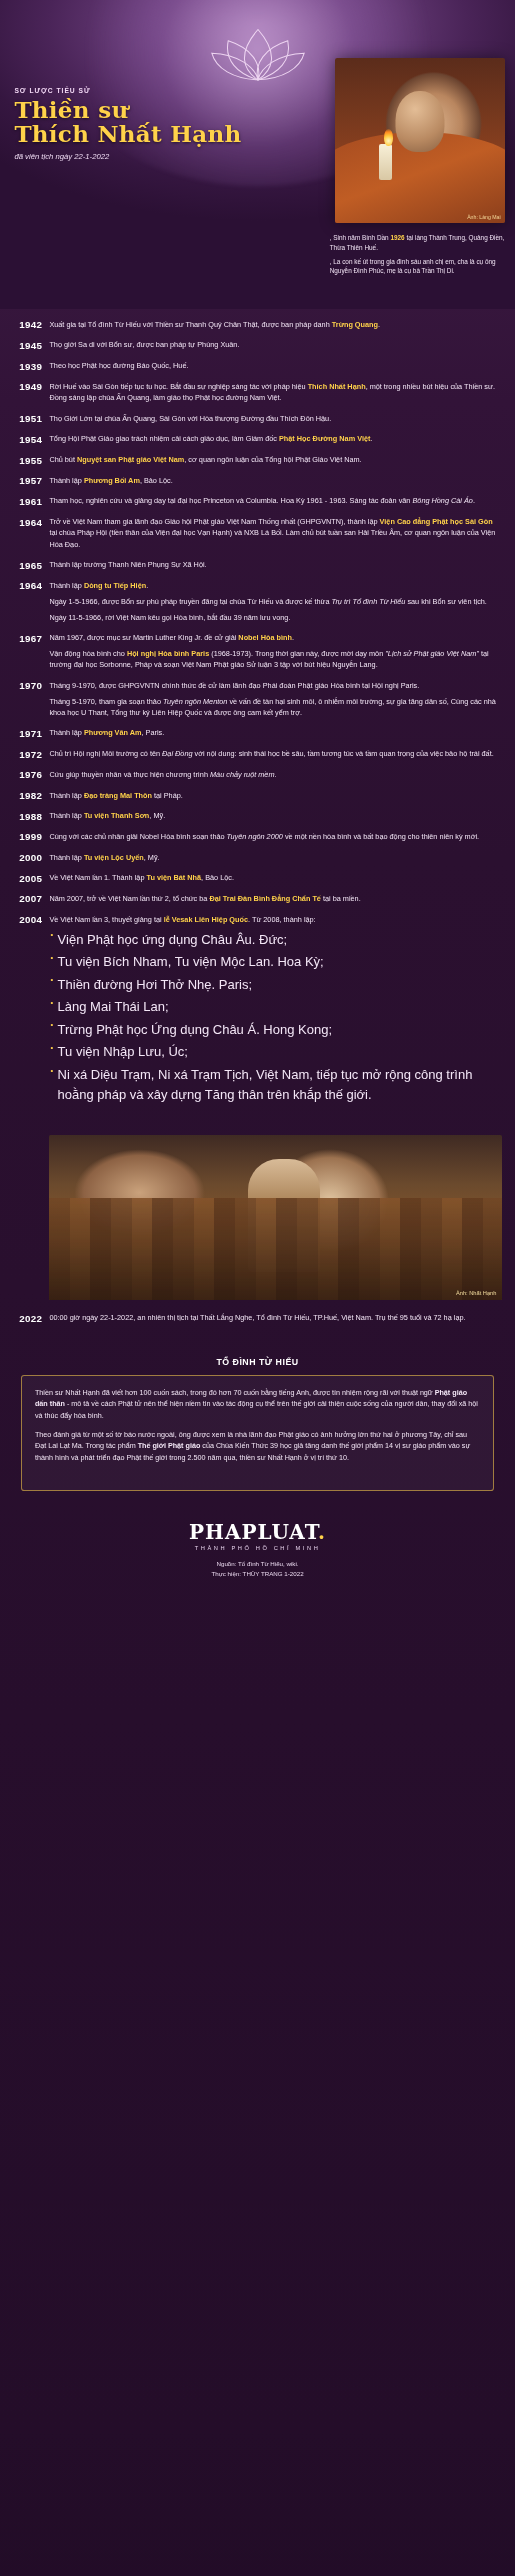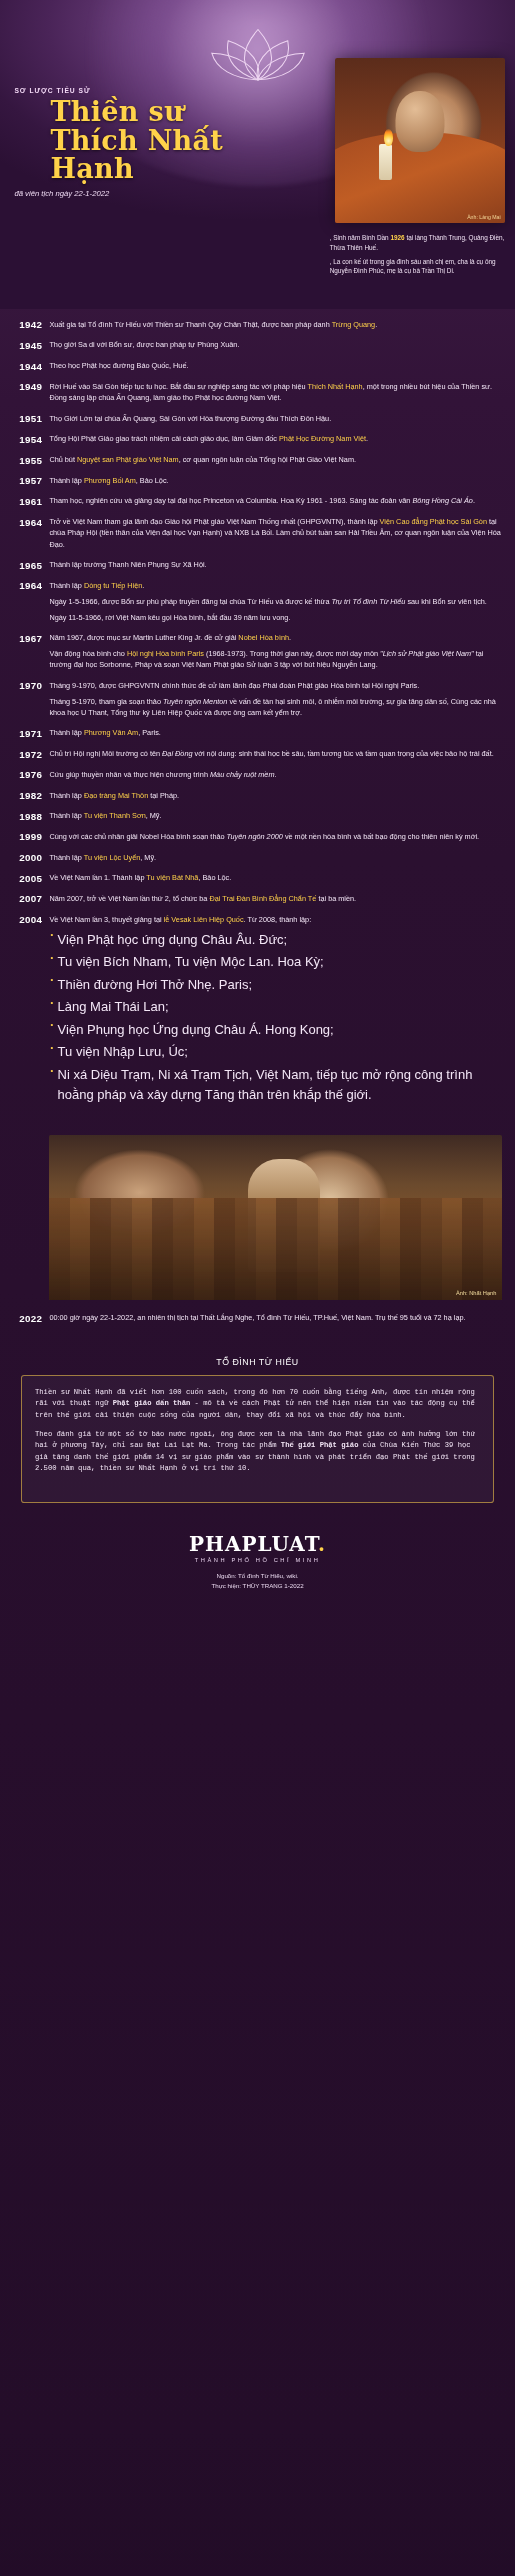--- a/index.html
+++ b/index.html
@@ -35,26 +35,25 @@
   .hero-title {
     position: absolute; left: 14.4px; top: 87px; width: 258px;
     z-index: 4;
   }
   .sub-label {
     font-size: 6.7px; letter-spacing: 1px; color: #f3d9f6;
     font-weight: bold; margin-bottom: 4.1px;
   }
   .main-title {
     font-family: "DejaVu Serif", serif;
-    font-size: 27px; line-height: 1.06;
+    font-size: 23px; line-height: 1.06;
     color: #ffd24a;
     text-shadow: 0 1px 3.1px rgba(0,0,0,.6);
     font-weight: bold;
     letter-spacing: 0.3px;
-    margin-left: 36px;
   }
   .main-title .t2 { display: block; }
   .title-note {
     margin-top: 5.2px; font-size: 7.7px; color: #f0dcf4; font-style: italic;
   }
   .monk-photo {
     position: absolute; right: 10.3px; top: 58px;
     width: 170px; height: 165px; border-radius: 2.1px;
     background:
       radial-gradient(ellipse 62px 67px at 58% 40%, #d9b08a 0%, #b9865f 45%, #6b4430 75%, transparent 78%),
@@ -110,21 +109,21 @@
     font-size: 9.8px; font-weight: bold; color: #ffffff;
     padding-right: 7.2px; padding-top: 0.5px;
     letter-spacing: 0.3px;
   }
   .body {
     flex: 1 1 auto;
     font-size: 7.3px; line-height: 1.55; color: #f4e7f7;
   }
   .body p { margin: 0 0 4.6px 0; }
   .body p:last-child { margin-bottom: 0; }
-  .body b, .hl { color: #ffd24a; font-weight: normal; }
+  .body b, .hl { color: #ffd24a; font-weight: bold; }
   .body i, .it { font-style: italic; }
   .bullets { margin: 2.1px 0 0 0; padding: 0; list-style: none; }
   .bullets li {
     position: relative; padding-left: 8.2px; margin-bottom: 3.1px;
     font-size: 13px; line-height: 1.5; color: #f4e7f7;
   }
   .bullets li:before {
     content: "•"; position: absolute; left: 1px; top: -0.5px; color: #ffd24a; font-size: 7.7px;
   }
 
@@ -151,33 +150,32 @@
     background: linear-gradient(180deg,#d8bb98 0%, #b08a5f 35%, #7d5634 100%);
     border-radius: 31px 31px 5.2px 5.2px;
   }
   .photo-block .credit {
     position:absolute; right:5.2px; bottom:4.1px; font-size:5.7px; color:#ffe9a8; opacity:.9;
   }
 
   
   .section-title {
     text-align: center;
-    font-size: 8.8px; font-weight: normal; letter-spacing: 0.5px;
+    font-size: 8.8px; font-weight: bold; letter-spacing: 0.5px;
     color: #ffffff;
     margin: 13.4px 0 7.2px 0;
   }
 
   
   .card {
     margin: 0 20.6px;
     border: 0.5px solid rgba(255,210,74,.55);
     border-radius: 3.1px;
     padding: 11.3px 13.4px;
     background: rgba(255,255,255,.04);
-    font-family: Liberation Mono, monospace;
   }
   .card p {
     margin: 0 0 7.2px 0;
     font-size: 7.2px; line-height: 1.6; color: #f4e7f7;
   }
   .card p:last-child { margin-bottom: 16px; }
 
   
   .footer {
     margin-top: 17.5px;
@@ -246,21 +244,21 @@
           <p>Xuất gia tại Tổ đình Từ Hiếu với Thiền sư Thanh Quý Chân Thật, được ban pháp danh <b>Trừng Quang</b>.</p>
         </div>
       </div>
       <div class="row">
         <div class="year">1945</div>
         <div class="body">
           <p>Thọ giới Sa di với Bổn sư, được ban pháp tự Phùng Xuân.</p>
         </div>
       </div>
       <div class="row">
-        <div class="year">1944</div>
+        <div class="year">1939</div>
         <div class="body">
           <p>Theo học Phật học đường Báo Quốc, Huế.</p>
         </div>
       </div>
       <div class="row">
         <div class="year">1949</div>
         <div class="body">
           <p>Rời Huế vào Sài Gòn tiếp tục tu học. Bắt đầu sự nghiệp sáng tác với pháp hiệu <b>Thích Nhất Hạnh</b>, một trong nhiều bút hiệu của Thiền sư. Đồng sáng lập chùa Ấn Quang, làm giáo thọ Phật học đường Nam Việt.</p>
         </div>
       </div>
@@ -384,21 +382,21 @@
       </div>
       <div class="row">
         <div class="year">2004</div>
         <div class="body">
           <p>Về Việt Nam lần 3, thuyết giảng tại <b>lễ Vesak Liên Hiệp Quốc</b>. Từ 2008, thành lập:</p>
           <ul class="bullets">
             <li>Viện Phật học ứng dụng Châu Âu. Đức;</li>
             <li>Tu viện Bích Nham, Tu viện Mộc Lan. Hoa Kỳ;</li>
             <li>Thiền đường Hơi Thở Nhẹ. Paris;</li>
             <li>Làng Mai Thái Lan;</li>
-            <li>Viện Phụng học Ứng dụng Châu Á. Hong Kong;</li>
+            <li>Trừng Phật học Ứng dụng Châu Á. Hong Kong;</li>
             <li>Tu viện Nhập Lưu, Úc;</li>
             <li>Ni xá Diệu Trạm, Ni xá Trạm Tịch, Việt Nam, tiếp tục mở rộng công trình hoằng pháp và xây dựng Tăng thân trên khắp thế giới.</li>
           </ul>
         </div>
       </div>
     </div>
 
   <div class="photo-block">
     <div class="pb-monk"></div>
     <div class="pb-crowd"></div>

